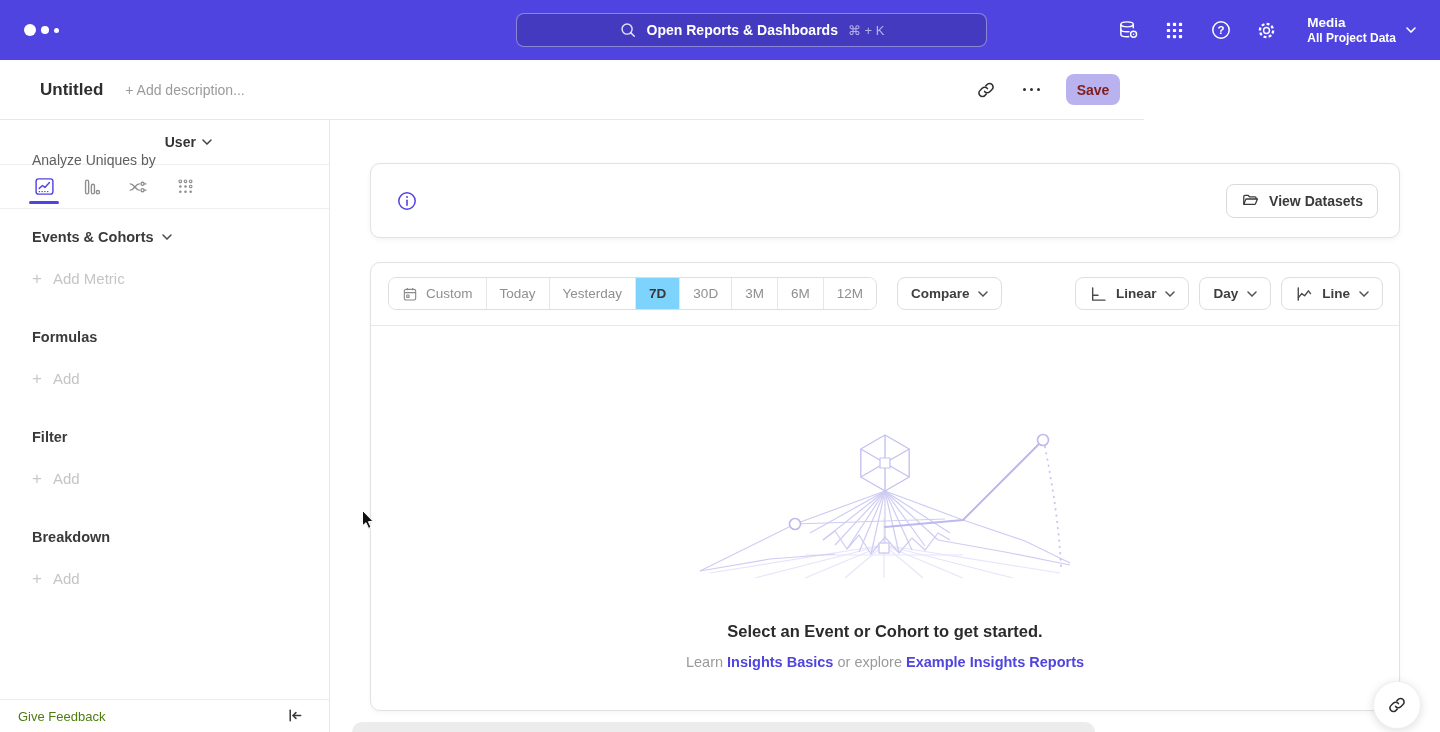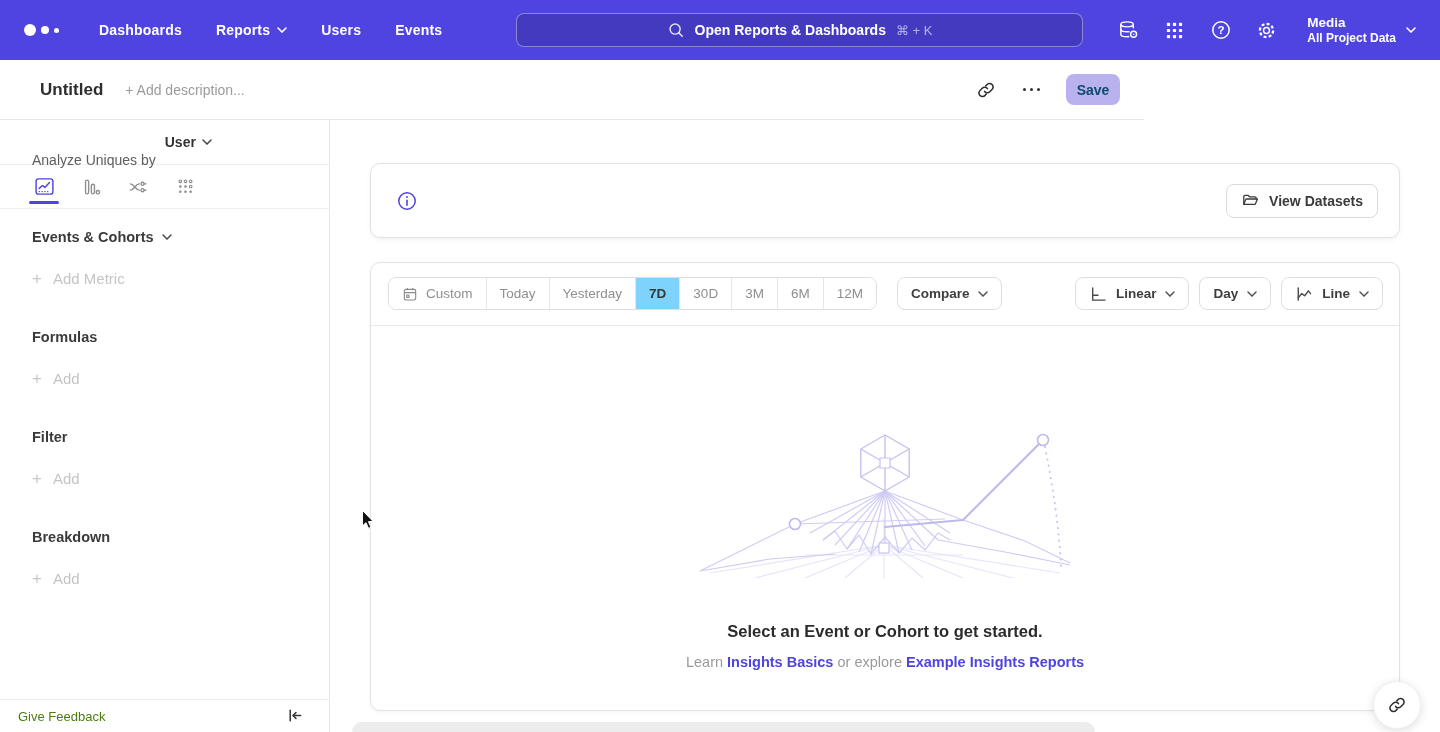--- a/index.html
+++ b/index.html
@@ -11,21 +11,21 @@
   .topnav { position:absolute; left:0; top:0; width:1440px; height:60px;
             background:#4f44e0; display:flex; align-items:center; padding:0 24px; z-index:5; }
   .logo { display:flex; align-items:center; gap:5px; margin-right:40px; cursor:pointer; }
   .logo .d1 { width:12px; height:12px; border-radius:50%; background:#fff; }
   .logo .d2 { width:8px;  height:8px;  border-radius:50%; background:#fff; }
   .logo .d3 { width:5px;  height:5px;  border-radius:50%; background:#fff; }
   .nav-items { display:flex; align-items:center; gap:34px; }
   .nav-item { color:#fff; font-size:14px; font-weight:600; letter-spacing:.2px;
               display:flex; align-items:center; gap:7px; cursor:pointer; }
   .chev { width:10px; height:6px; display:inline-block; }
-  .nav-search { position:absolute; left:516px; top:13px; width:567px; height:34px;
+  .nav-search { position:absolute; left:516px; top:13px; width:471px; height:34px;
                 background:rgba(0,0,0,0.14); border:1px solid rgba(255,255,255,0.38);
                 border-radius:8px; display:flex; align-items:center; justify-content:center;
                 gap:10px; cursor:text; }
   .nav-search .ph { color:#fff; font-size:14px; font-weight:600; }
   .nav-search .sc { color:rgba(255,255,255,0.6); font-size:13px; font-weight:500; }
   .nav-right { margin-left:auto; display:flex; align-items:center; gap:23px; }
   .nav-icon { width:23px; height:23px; display:flex; align-items:center; justify-content:center; cursor:pointer; }
   .project { display:flex; align-items:center; gap:10px; margin-left:6px; cursor:pointer; }
   .project .pname { color:#fff; font-size:13.5px; font-weight:700; line-height:17px; }
   .project .pscope{ color:#fff; font-size:12px;  font-weight:700; line-height:15px; }
@@ -36,21 +36,21 @@
                border-bottom:1px solid #e7e7e7; display:flex; align-items:center;
                padding:0 24px 0 40px; z-index:4; }
   .report-title { font-size:17px; font-weight:700; color:#2e2e2e; cursor:text; }
   .report-desc  { font-size:14px; color:#9b9b9b; margin-left:22px; cursor:text; }
   .subheader-right { margin-left:auto; display:flex; align-items:center; gap:24px; }
   .icon-btn { width:22px; height:22px; display:flex; align-items:center; justify-content:center;
               color:#2f2f2f; cursor:pointer; }
   .dots3 { display:flex; gap:3.5px; cursor:pointer; padding:4px 2px; }
   .dots3 i { width:3.5px; height:3.5px; border-radius:50%; background:#2f2f2f; }
   .save-btn { width:54px; height:31px; background:#b9b2ef; border:none; border-radius:8px;
-              color:#0c4a6e; font-size:14px; font-weight:600; cursor:pointer;
+              color:#7f1d1d; font-size:14px; font-weight:600; cursor:pointer;
               font-family:"Liberation Sans", sans-serif; }
 
   
   .sidebar { position:absolute; left:0; top:120px; width:330px; height:612px; background:#fff;
              border-right:1px solid #e8e8e8; z-index:3; }
   .analyze-row { height:45px; display:flex; align-items:center; gap:6px; padding:0 32px;
                  border-bottom:1px solid #efefef; }
   .analyze-label { font-size:14px; color:#5e5e5e;margin-top:36px; }
   .analyze-value { font-size:14px; font-weight:700; color:#333; margin-left:3px;
                    display:flex; align-items:center; gap:6px; cursor:pointer; }
@@ -131,37 +131,20 @@
 <body>
 
 <div class="app">
 
   <header class="topnav">
     <div class="logo">
       <span class="d1"></span>
       <span class="d2"></span>
       <span class="d3"></span>
     </div>
-    <nav class="nav-items">
-      <span class="nav-item">
-          <span>Dashboards</span>
-        </span>
-      <span class="nav-item">
-        <span>Reports</span>
-        <svg class="chev" viewBox="0 0 10 6">
-            <path d="M1 1l4 4 4-4" fill="none" stroke="#fff" stroke-width="1.6" stroke-linecap="round"></path>
-          </svg>
-      </span>
-      <span class="nav-item">
-          <span>Users</span>
-        </span>
-      <span class="nav-item">
-          <span>Events</span>
-        </span>
-    </nav>
 
     <div class="nav-search">
       <svg width="18" height="18" viewBox="0 0 20 20">
         <circle cx="9" cy="9" r="5.6" fill="none" stroke="rgba(255,255,255,.85)" stroke-width="1.6"></circle>
         <line x1="13.2" y1="13.2" x2="17" y2="17" stroke="rgba(255,255,255,.85)" stroke-width="1.6" stroke-linecap="round"></line>
       </svg>
       <span class="ph">Open Reports &amp; Dashboards</span>
       <span class="sc">⌘ + K</span>
     </div>
 

